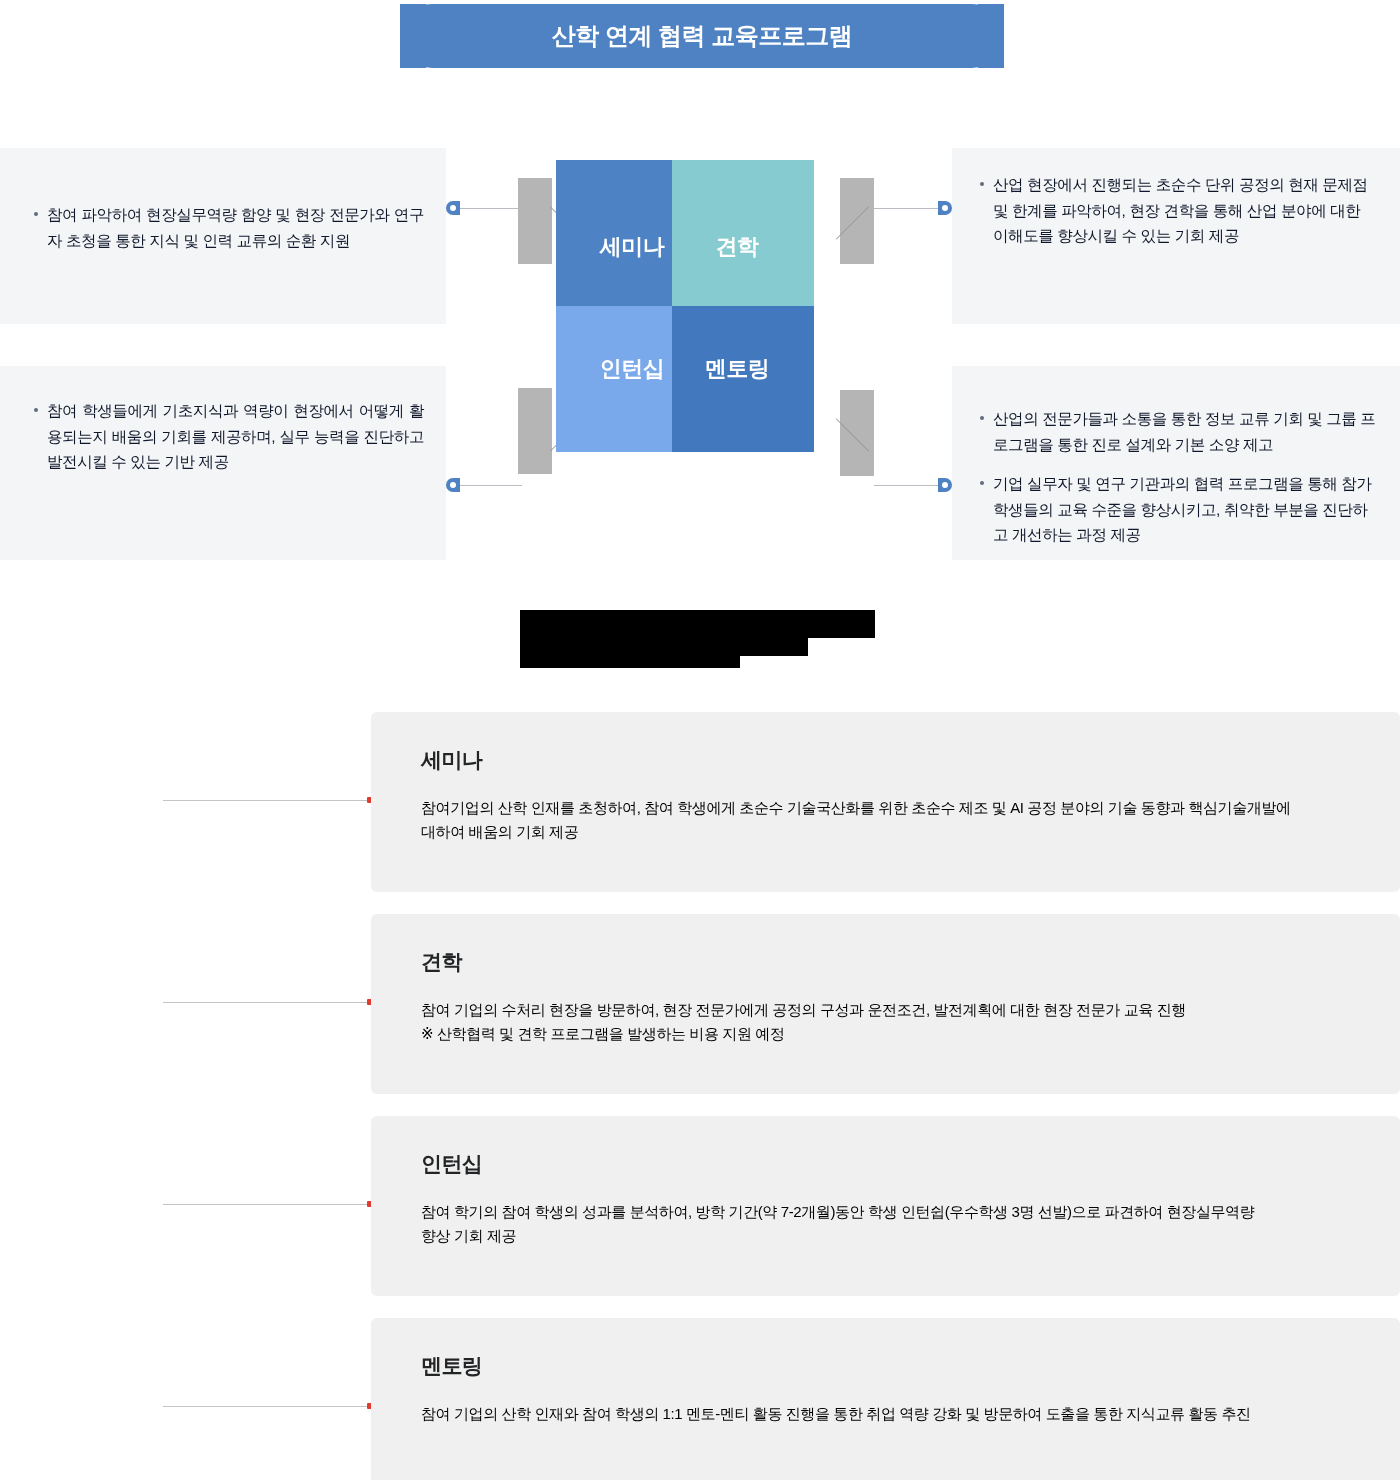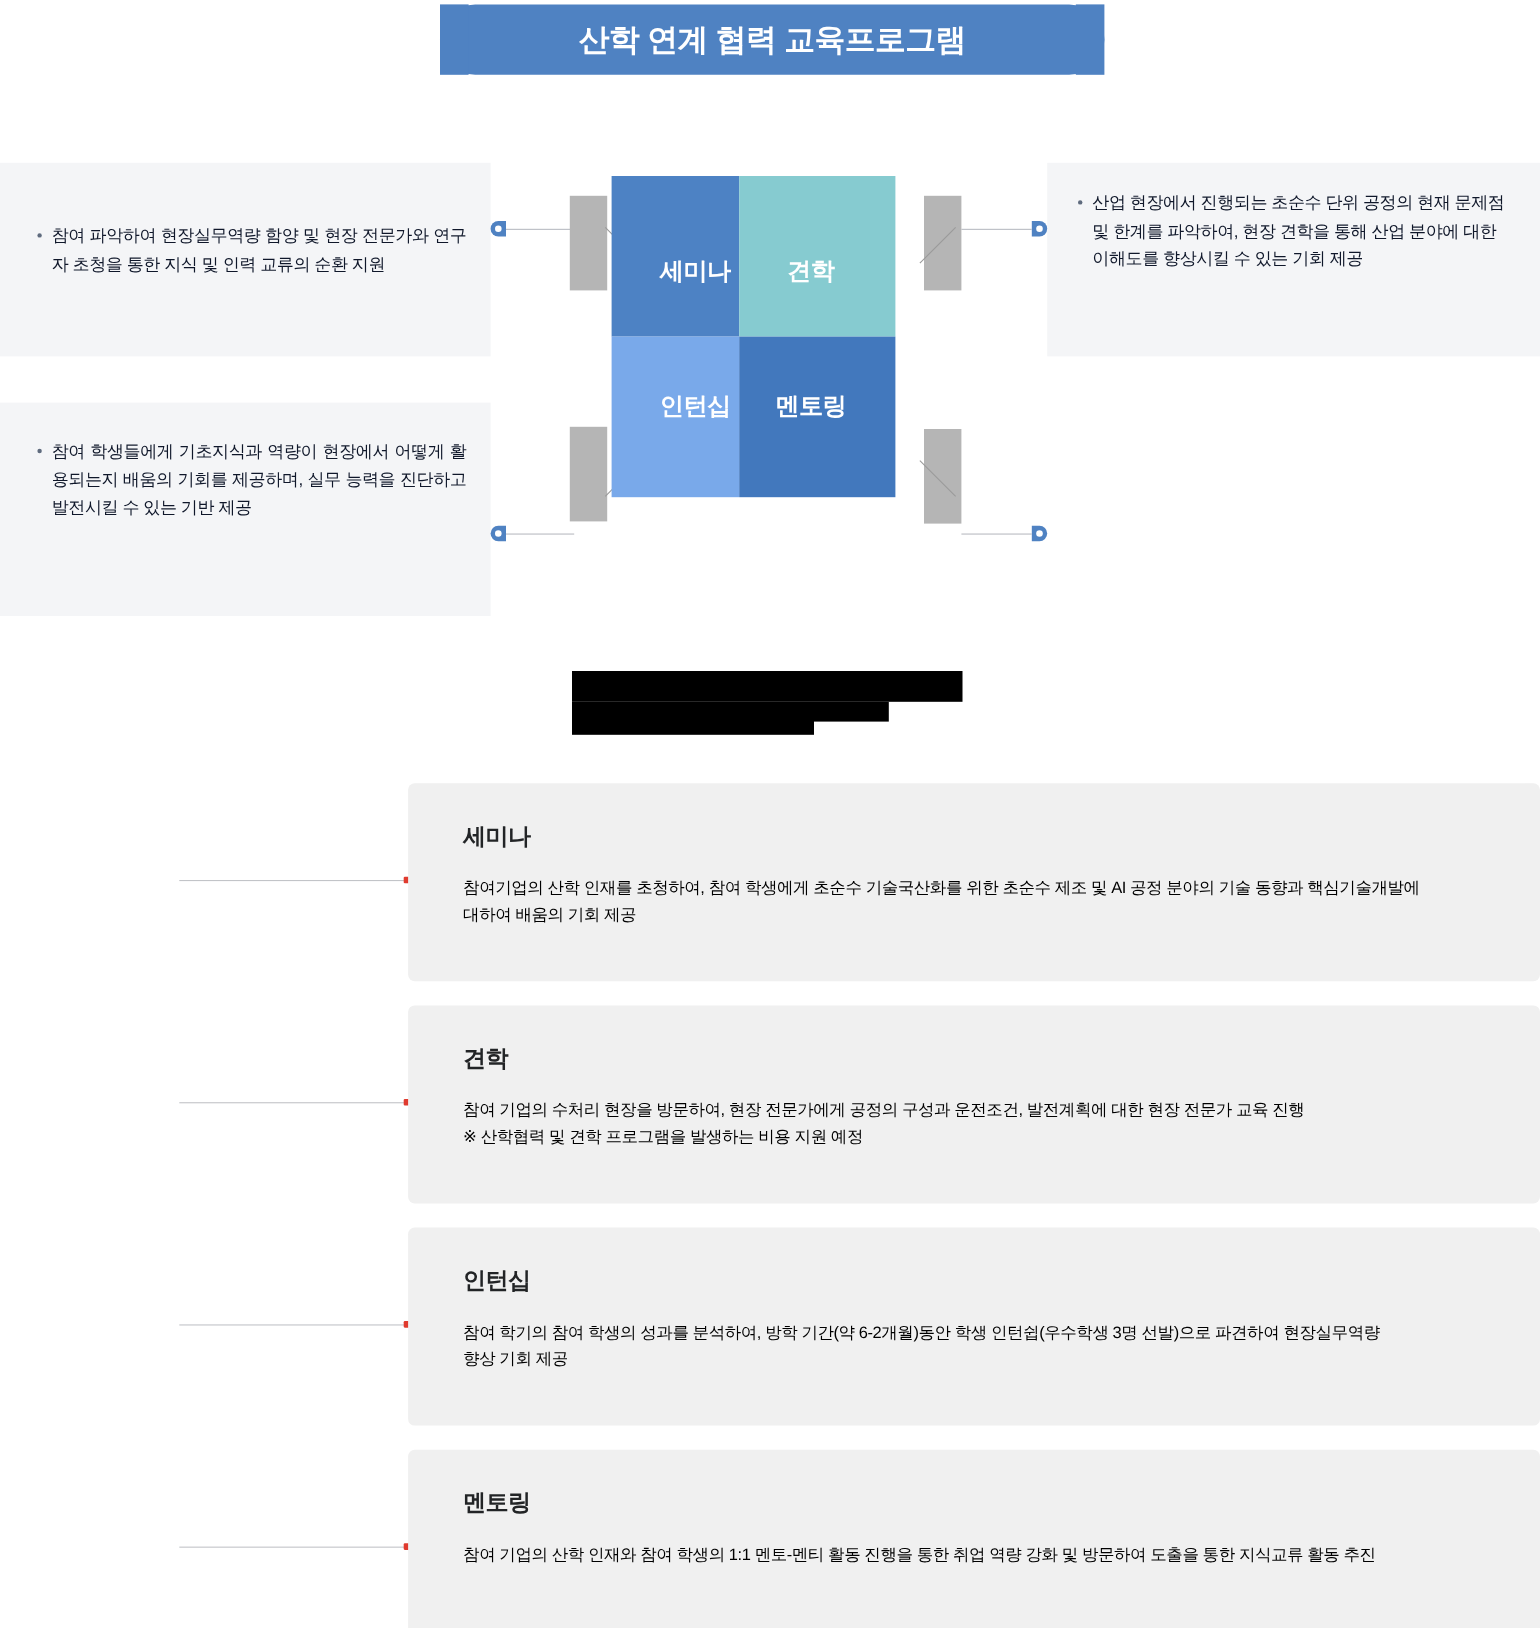--- a/index.html
+++ b/index.html
@@ -15,21 +15,21 @@
 
   
   .title-banner {
     position: absolute;
     left: 400px;
     top: 4px;
     width: 604px;
     height: 64px;
     background: #4f82c2;
     color: #ffffff;
-    font-size: 28px;
+    font-size: 24px;
     font-weight: bold;
     letter-spacing: -0.5px;
     display: flex;
     align-items: center;
     justify-content: center;
     border-radius: 34px 34px 34px 34px;
   }
   .title-banner::before,
   .title-banner::after {
     content: "";
@@ -308,20 +308,28 @@
   </div>
 
   <div class="panel panel-bl">
     <div class="inner">
       <ul class="bullet-list">
         <li>참여 학생들에게 기초지식과 역량이 현장에서 어떻게 활용되는지 배움의 기회를 제공하며, 실무 능력을 진단하고 발전시킬 수 있는 기반 제공</li>
       </ul>
     </div>
   </div>
 
+  <div class="panel panel-br">
+    <div class="inner">
+      <ul class="bullet-list">
+        <li>산업의 전문가들과 소통을 통한 정보 교류 기회 및 그룹 프로그램을 통한 진로 설계와 기본 소양 제고</li>
+        <li>기업 실무자 및 연구 기관과의 협력 프로그램을 통해 참가 학생들의 교육 수준을 향상시키고, 취약한 부분을 진단하고 개선하는 과정 제공</li>
+      </ul>
+    </div>
+  </div>
 
   <div class="marker left" style="left:446px;  top:53px;">
       <span class="dot"></span>
     </div>
   <div class="conn-line" style="left:460px;  top:60px;  width:62px;"></div>
 
   <div class="marker right" style="left:938px;  top:53px;">
       <span class="dot"></span>
     </div>
   <div class="conn-line" style="left:874px;  top:60px;  width:64px;"></div>
@@ -436,21 +444,21 @@
             <path d="M22 42c1.5-3.5 8.5-3.5 10 0"></path>
             <path d="M40 29h7M40 34h7M40 39h7"></path>
           </svg>
         </div>
       </div>
     </div>
     <div class="step-line"></div>
     <div class="step-dot"></div>
     <div class="step-card">
       <div class="step-title">인턴십</div>
-      <div class="step-desc">참여 학기의 참여 학생의 성과를 분석하여, 방학 기간(약 6-2개월)동안 학생 인턴쉽(우수학생 3명 선발)으로 파견하여 현장실무역량
+      <div class="step-desc">참여 학기의 참여 학생의 성과를 분석하여, 방학 기간(약 7-2개월)동안 학생 인턴쉽(우수학생 3명 선발)으로 파견하여 현장실무역량
 향상 기회 제공</div>
     </div>
   </div>
 
   <div class="step-row">
     <div class="badge circle-style">
       <div class="badge-shape" style="background:#7c90ab;"></div>
       <div class="badge-circle"></div>
       <div class="badge-content">
         <div class="badge-num">04</div>

